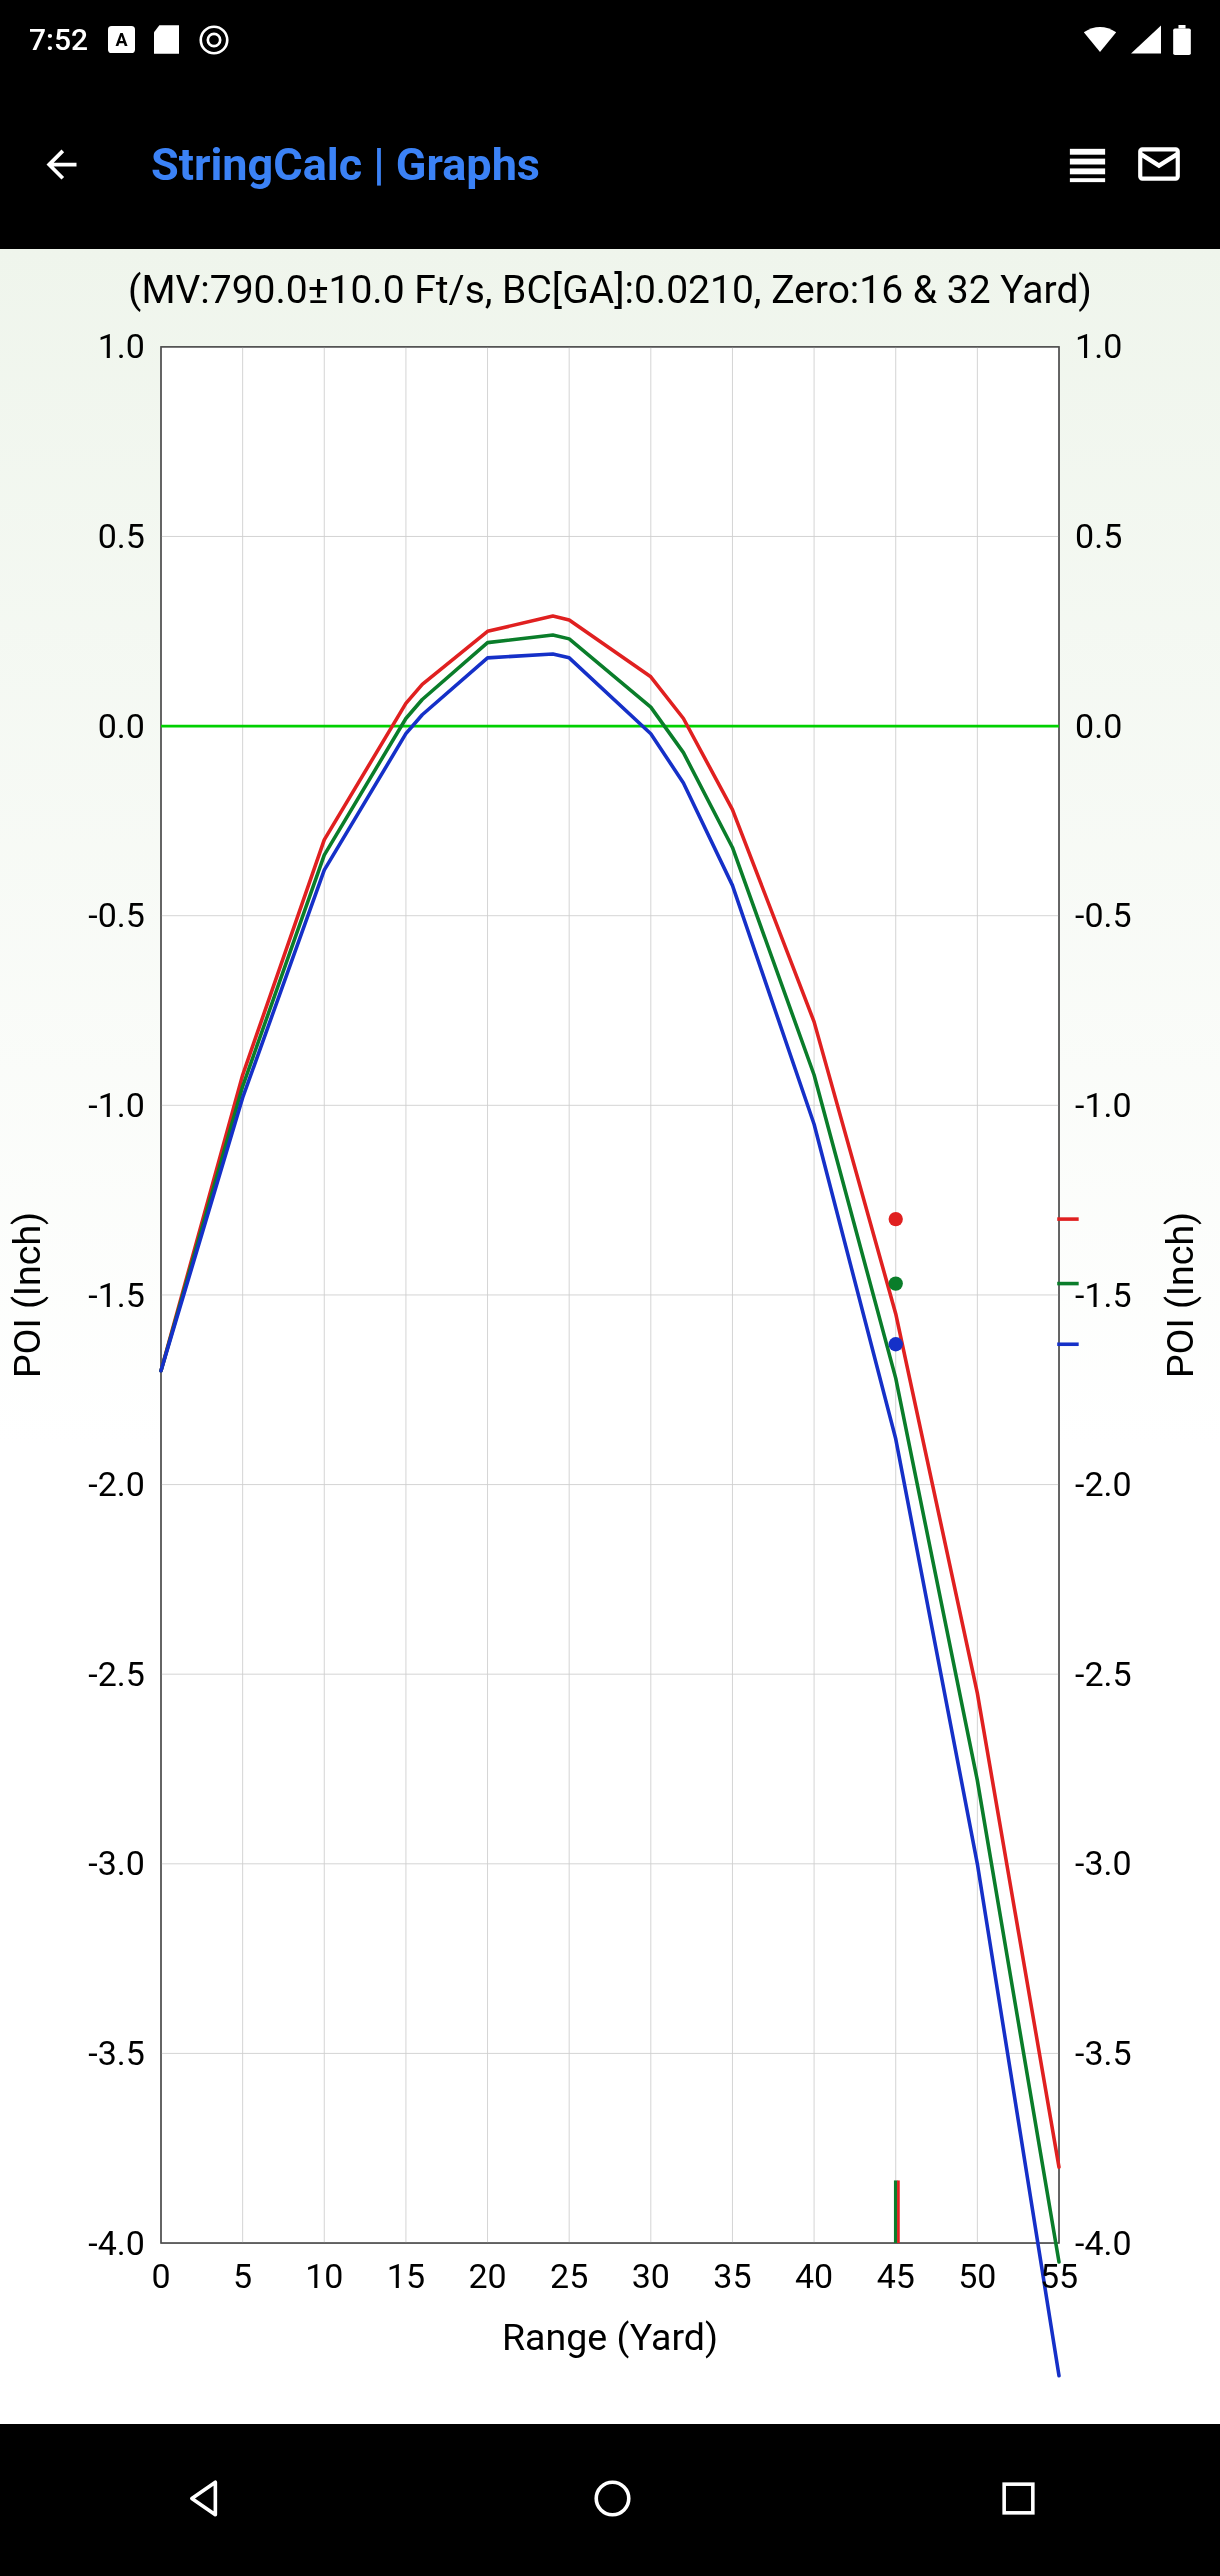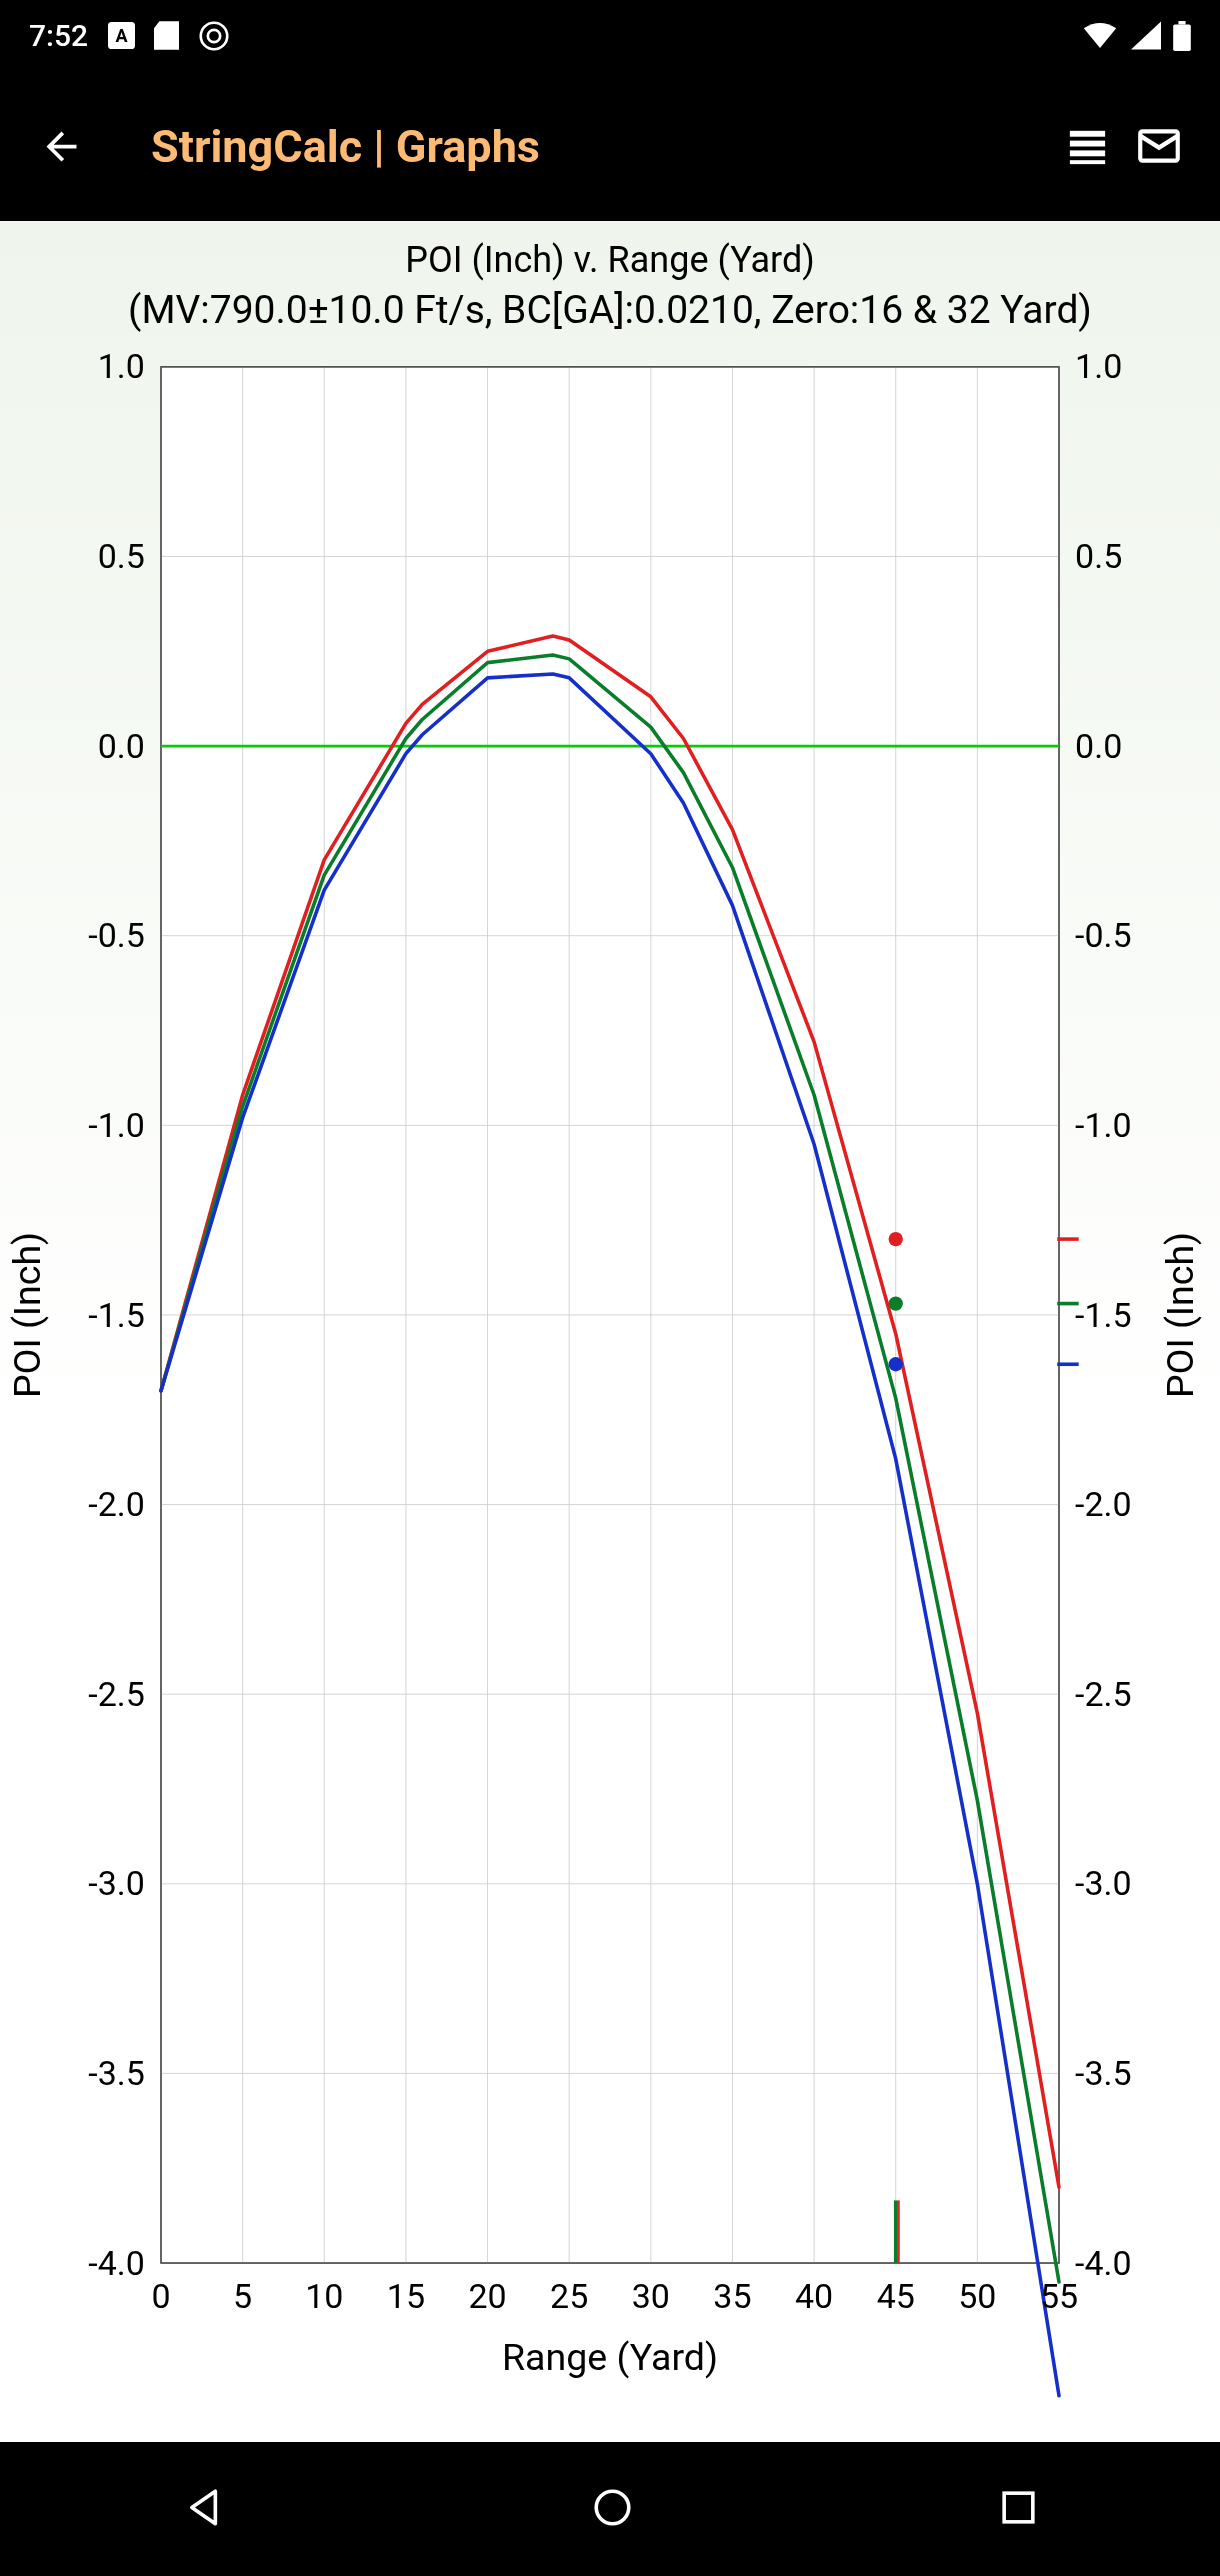--- a/index.html
+++ b/index.html
@@ -6,21 +6,21 @@
   html,body { width:1220px; height:2576px; font-family: Roboto, Arial, sans-serif; background:#000; }
   .screen { width:1220px; height:2576px; display:flex; flex-direction:column; }
   
   .status-bar { height:79px; background:#000; color:#fff; display:flex; align-items:center; padding:8px 29px; justify-content:space-between; }
   .status-left { display:flex; align-items:center; gap:19.7px; }
   .status-right { display:flex; align-items:center; gap:12.5px; }
   .status-time { font-size:30px; font-weight:500; }
   .status-icon { display:inline-flex; }
   
   .app-bar { height:170px; background:#000; display:flex; align-items:center; padding:0 25px; }
-  .app-title { color:#fdba74; font-size:45px; font-weight:700; flex:1; margin-left:54px; }
+  .app-title { color:#3b82f6; font-size:45px; font-weight:700; flex:1; margin-left:54px; }
   .app-bar .icon-btn { width:72px; height:72px; display:flex; align-items:center; justify-content:center; }
   
   .content { flex:1; background:linear-gradient(#eff5ec,#ffffff 55%); padding:18px 0 9px; display:flex; flex-direction:column; align-items:center; }
   .chart-title { font-size:36px; color:#000; margin-bottom:5.4px; }
   .chart-subtitle { font-size:39px; color:#000; margin-bottom:7.2px; text-align:right; padding:0 18px; }
   .chart-wrap { position:relative; width:1220px; flex:1; }
   .chart-svg { width:1220px; height:2093px; display:block; }
   
   .nav-bar { height:152px; background:#000; display:flex; align-items:center; justify-content:space-around; }
   svg text { font-family: Roboto, Arial, sans-serif; }
@@ -87,21 +87,20 @@
       </svg>
     </div>
     <div class="icon-btn">
       <svg width="50" height="50" viewBox="0 0 24 24">
           <path d="M4 4h16a2 2 0 0 1 2 2v12a2 2 0 0 1-2 2H4a2 2 0 0 1-2-2V6a2 2 0 0 1 2-2zm0 2v.5l8 5 8-5V6H4zm0 3v9h16V9l-8 5-8-5z" fill="#fff"></path>
         </svg>
     </div>
   </div>
 
   <div class="content">
-    <div class="chart-title">POI (Inch) v. Range (Yard)</div>
     <div class="chart-subtitle">(MV:790.0±10.0 Ft/s, BC[GA]:0.0210, Zero:16 &amp; 32 Yard)</div>
     <div class="chart-wrap">
       <svg class="chart-svg" id="chart-svg" viewBox="0 0 1364 2340">
           <rect x="180" y="30" width="1004" height="2120" fill="#ffffff" stroke="#000" stroke-width="1"></rect>
           <line x1="180" y1="30" x2="180" y2="2150" stroke="#cfcfcf" stroke-width="1"></line>
           <line x1="271.27272727272725" y1="30" x2="271.27272727272725" y2="2150" stroke="#cfcfcf" stroke-width="1"></line>
           <line x1="362.54545454545456" y1="30" x2="362.54545454545456" y2="2150" stroke="#cfcfcf" stroke-width="1"></line>
           <line x1="453.8181818181818" y1="30" x2="453.8181818181818" y2="2150" stroke="#cfcfcf" stroke-width="1"></line>
           <line x1="545.0909090909091" y1="30" x2="545.0909090909091" y2="2150" stroke="#cfcfcf" stroke-width="1"></line>
           <line x1="636.3636363636364" y1="30" x2="636.3636363636364" y2="2150" stroke="#cfcfcf" stroke-width="1"></line>

